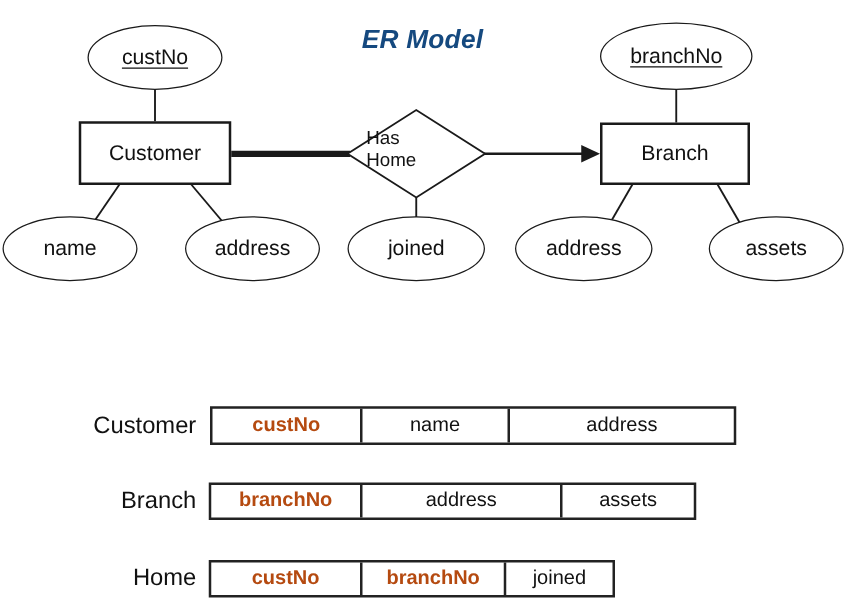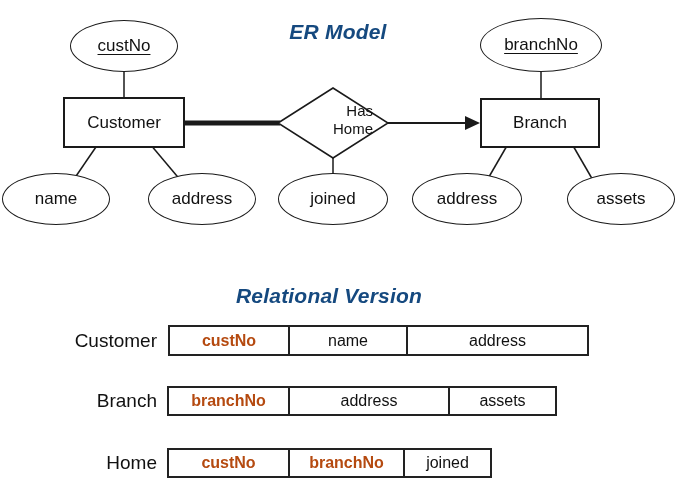--- a/index.html
+++ b/index.html
@@ -28,21 +28,21 @@
 
   .entity {
     position:absolute; z-index:1; background:#fff;
     border:2px solid #1a1a1a; box-sizing:border-box;
     display:flex; align-items:center; justify-content:center;
     font-size:17px;
   }
 
   .diamond-label {
     position:absolute; z-index:2; left:293px; top:102px; width:80px;
-    text-align:right; font-size:15px; line-height:1.2;
+    text-align:left; font-size:15px; line-height:1.2;
   }
   .diamond-label span { display:block; }
 
   .rel-label {
     position:absolute; z-index:1; left:0; width:157px; text-align:right;
     font-size:19px; color:#111;
   }
   .rel-table {
     position:absolute; z-index:1; display:flex; box-sizing:border-box;
     border:2px solid #222; background:#fff;
@@ -67,21 +67,20 @@
     <line x1="508" y1="144" x2="486" y2="182" stroke="#1a1a1a" stroke-width="1.5"></line>
     <line x1="572" y1="144" x2="594" y2="182" stroke="#1a1a1a" stroke-width="1.5"></line>
     <line x1="333" y1="150" x2="333" y2="182" stroke="#1a1a1a" stroke-width="1.5"></line>
     <line x1="183" y1="123" x2="280" y2="123" stroke="#1a1a1a" stroke-width="5"></line>
     <line x1="386" y1="123" x2="468" y2="123" stroke="#1a1a1a" stroke-width="2"></line>
     <polygon points="480,123 465,116 465,130" fill="#1a1a1a"></polygon>
     <polygon points="278,123 333,88 388,123 333,158" fill="#ffffff" stroke="#1a1a1a" stroke-width="1.5"></polygon>
   </svg>
 
   <div class="diagram-title er-title">ER Model</div>
-  <div class="diagram-title rel-title">Relational Version</div>
 
   <div class="ellipse keyed" style="left:70px; top:20px; width:108px; height:52px;">
     <span>custNo</span>
   </div>
   <div class="ellipse keyed" style="left:480px; top:18px; width:122px; height:54px;">
     <span>branchNo</span>
   </div>
   <div class="ellipse" style="left:2px; top:173px; width:108px; height:52px;">
     <span>name</span>
   </div>

